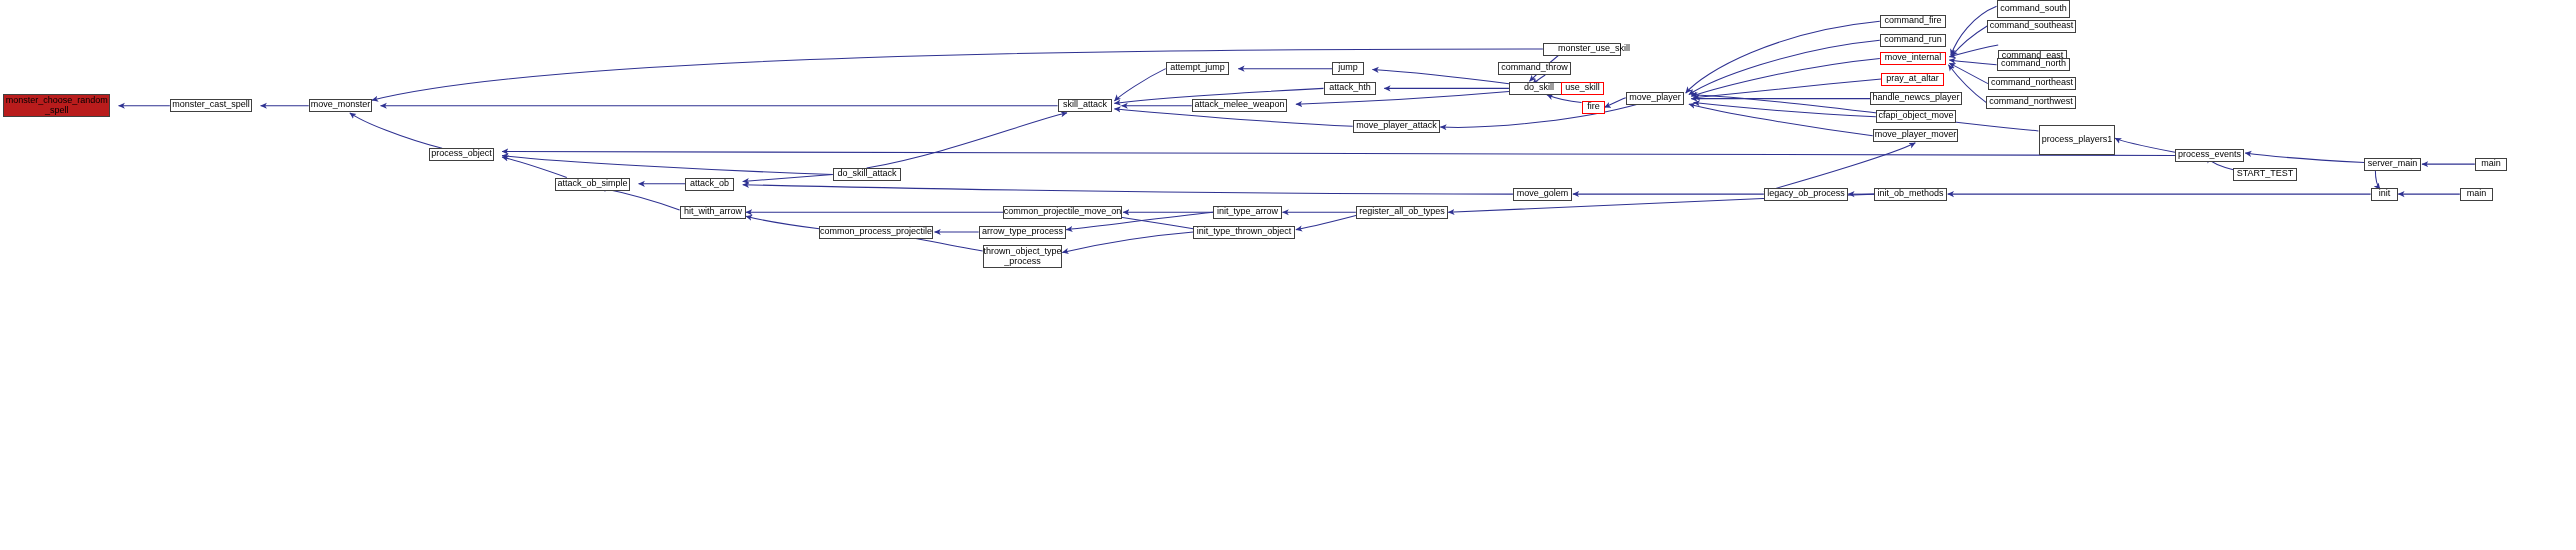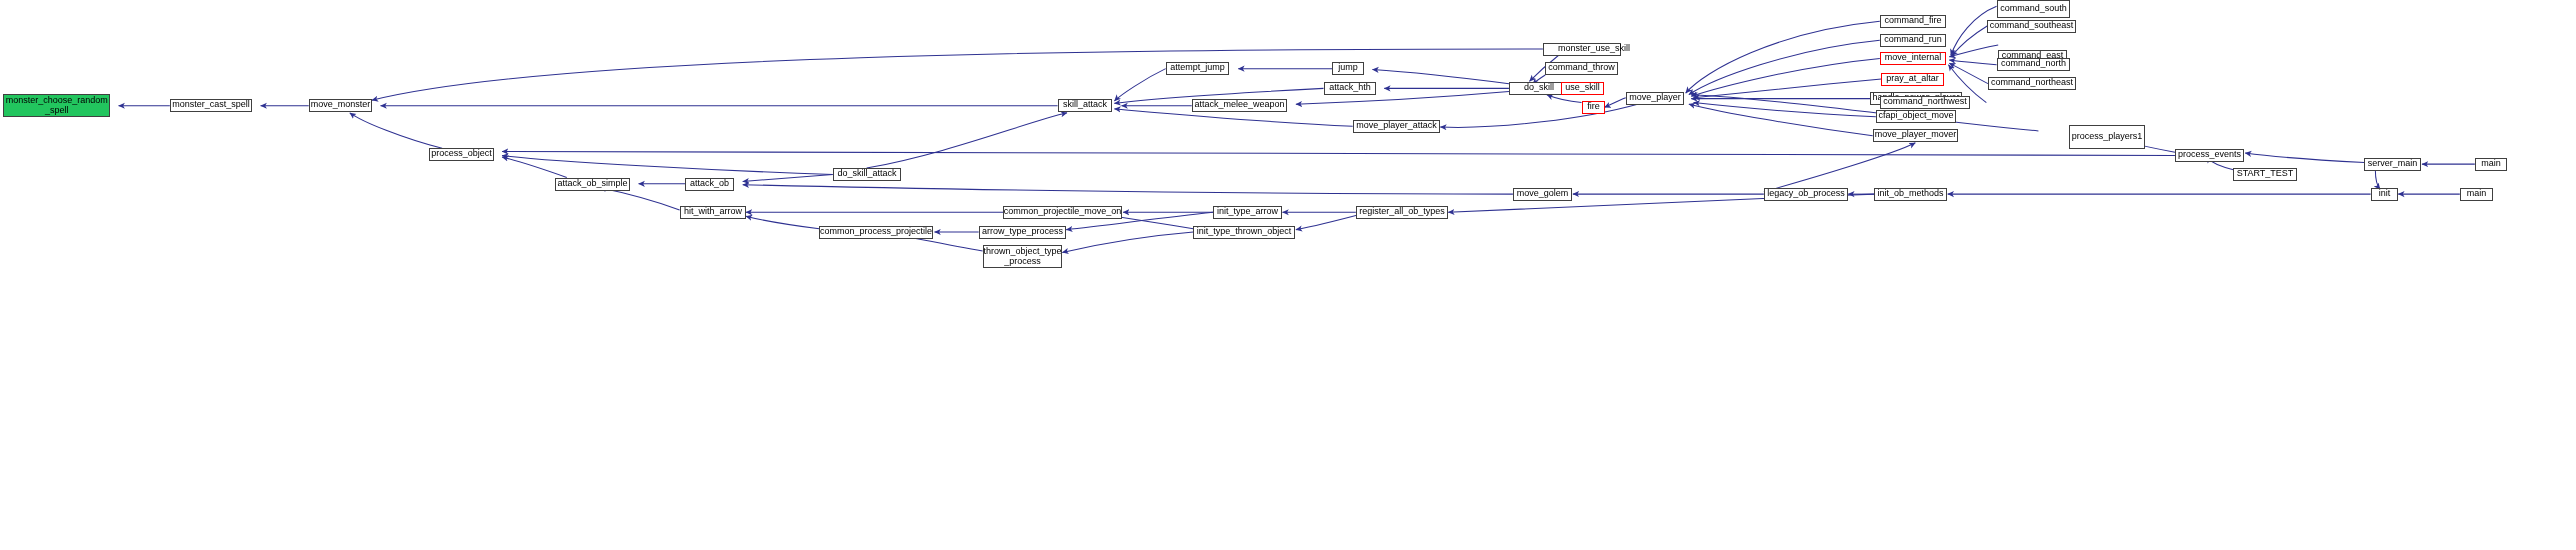--- a/index.html
+++ b/index.html
@@ -15,21 +15,21 @@
     font-size:9px;
     line-height:1.08;
     display:flex;
     align-items:center;
     justify-content:center;
     text-align:center;
     white-space:pre-line;
     letter-spacing:0px;
   }
   .node.red{border:0.8px solid #ff0000;}
-  .node.current{background:#22c55e;border:0.8px solid #404040;}
+  .node.current{background:#b91c1c;border:0.8px solid #404040;}
 </style>
 </head>
 <body>
 
 <div id="canvas">
   <svg id="edges" xmlns="http://www.w3.org/2000/svg" viewBox="0 0 3264 697" width="2576" height="550">
     <defs>
       <marker id="ah" markerWidth="9" markerHeight="9" refX="8" refY="4.5" orient="auto" markerUnits="userSpaceOnUse">
         <path d="M0,0.6 L8.4,4.5 L0,8.4 L2.2,4.5 Z" fill="#2e3191"></path>
       </marker>
@@ -109,38 +109,38 @@
       <div class="node" style="left: 685px; top: 178px; width: 49px; height: 12.6px;">attack_ob</div>
       <div class="node" style="left: 833px; top: 168px; width: 68px; height: 12.6px;">do_skill_attack</div>
       <div class="node" style="left: 1058px; top: 99px; width: 54px; height: 12.6px;">skill_attack</div>
       <div class="node" style="left: 1166px; top: 62px; width: 63px; height: 12.6px;">attempt_jump</div>
       <div class="node" style="left: 1332px; top: 62px; width: 32px; height: 12.6px;">jump</div>
       <div class="node" style="left: 1324px; top: 82px; width: 52px; height: 12.6px;">attack_hth</div>
       <div class="node" style="left: 1192px; top: 99px; width: 95px; height: 12.6px;">attack_melee_weapon</div>
       <div class="node" style="left: 1353px; top: 120px; width: 87px; height: 12.6px;">move_player_attack</div>
       <div class="node" style="left: 1509px; top: 82px; width: 60px; height: 12.6px;">do_skill</div>
       <div class="node" style="left: 1543px; top: 43px; width: 78px; height: 12.6px; padding-left: 24px;">monster_use_skill</div>
-      <div class="node" style="left: 1545px; top: 62px; width: 73px; height: 12.6px;">command_throw</div>
+      <div class="node" style="left: 1498px; top: 62px; width: 73px; height: 12.6px;">command_throw</div>
       <div class="node red" style="left: 1561px; top: 82px; width: 43px; height: 12.6px;">use_skill</div>
       <div class="node red" style="left: 1582px; top: 101px; width: 23px; height: 12.6px;">fire</div>
       <div class="node" style="left: 1626px; top: 92px; width: 58px; height: 12.6px;">move_player</div>
       <div class="node" style="left: 1880px; top: 15px; width: 66px; height: 12.6px;">command_fire</div>
       <div class="node" style="left: 1880px; top: 34px; width: 66px; height: 12.6px;">command_run</div>
       <div class="node red" style="left: 1880px; top: 52px; width: 66px; height: 12.6px;">move_internal</div>
       <div class="node red" style="left: 1881px; top: 73px; width: 63px; height: 12.6px;">pray_at_altar</div>
       <div class="node" style="left: 1870px; top: 92px; width: 92px; height: 12.6px;">handle_newcs_player</div>
       <div class="node" style="left: 1876px; top: 110px; width: 80px; height: 12.6px;">cfapi_object_move</div>
       <div class="node" style="left: 1873px; top: 129px; width: 85px; height: 12.6px;">move_player_mover</div>
       <div class="node" style="left: 1997px; top: 0px; width: 73px; height: 18px;">command_south</div>
       <div class="node" style="left: 1987px; top: 20px; width: 89px; height: 12.6px;">command_southeast</div>
       <div class="node" style="left: 1998px; top: 50px; width: 69px; height: 12.6px;">command_east</div>
       <div class="node" style="left: 1997px; top: 58px; width: 73px; height: 12.6px;">command_north</div>
       <div class="node" style="left: 1988px; top: 77px; width: 88px; height: 12.6px;">command_northeast</div>
-      <div class="node" style="left: 1880px; top: 96px; width: 90px; height: 12.6px;">command_northwest</div>
-      <div class="node" style="left: 2039px; top: 125px; width: 76px; height: 24px; margin-left: 30px;">process_players1</div>
+      <div class="node" style="left: 1986px; top: 96px; width: 90px; height: 12.6px;">command_northwest</div>
+      <div class="node" style="left: 2039px; top: 125px; width: 76px; height: 30px;">process_players1</div>
       <div class="node" style="left: 2175px; top: 149px; width: 69px; height: 12.6px;">process_events</div>
       <div class="node" style="left: 2233px; top: 168px; width: 64px; height: 12.6px;">START_TEST</div>
       <div class="node" style="left: 2364px; top: 158px; width: 57px; height: 12.6px;">server_main</div>
       <div class="node" style="left: 2475px; top: 158px; width: 32px; height: 12.6px;">main</div>
       <div class="node" style="left: 1513px; top: 188px; width: 59px; height: 12.6px;">move_golem</div>
       <div class="node" style="left: 1764px; top: 188px; width: 84px; height: 12.6px;">legacy_ob_process</div>
       <div class="node" style="left: 1874px; top: 188px; width: 73px; height: 12.6px;">init_ob_methods</div>
       <div class="node" style="left: 2371px; top: 188px; width: 27px; height: 12.6px;">init</div>
       <div class="node" style="left: 2460px; top: 188px; width: 33px; height: 12.6px;">main</div>
       <div class="node" style="left: 680px; top: 206px; width: 66px; height: 12.6px;">hit_with_arrow</div>

